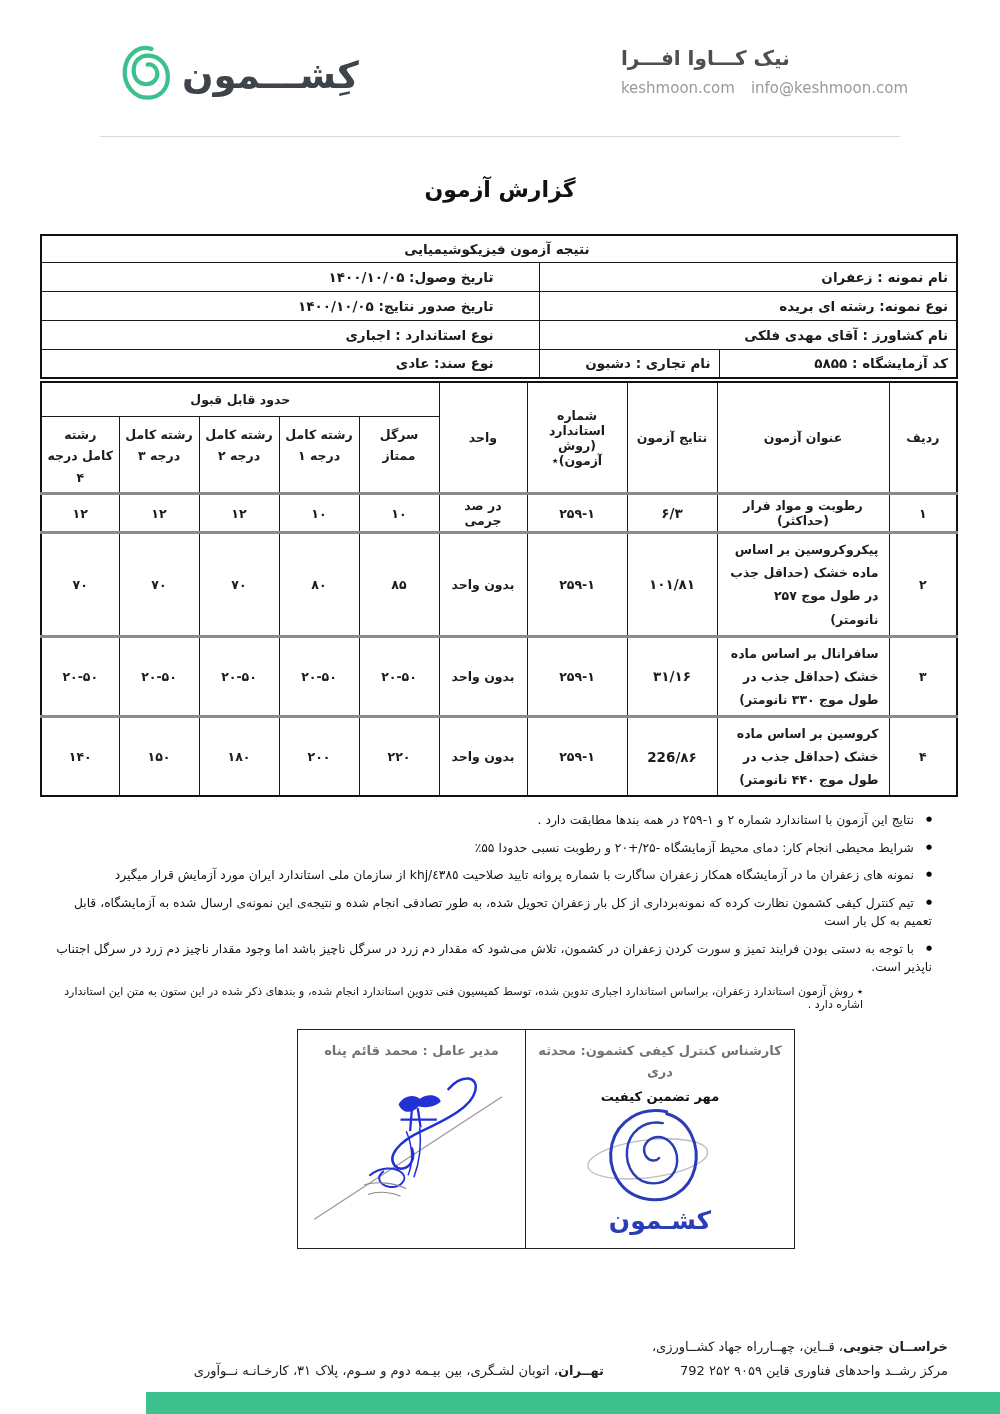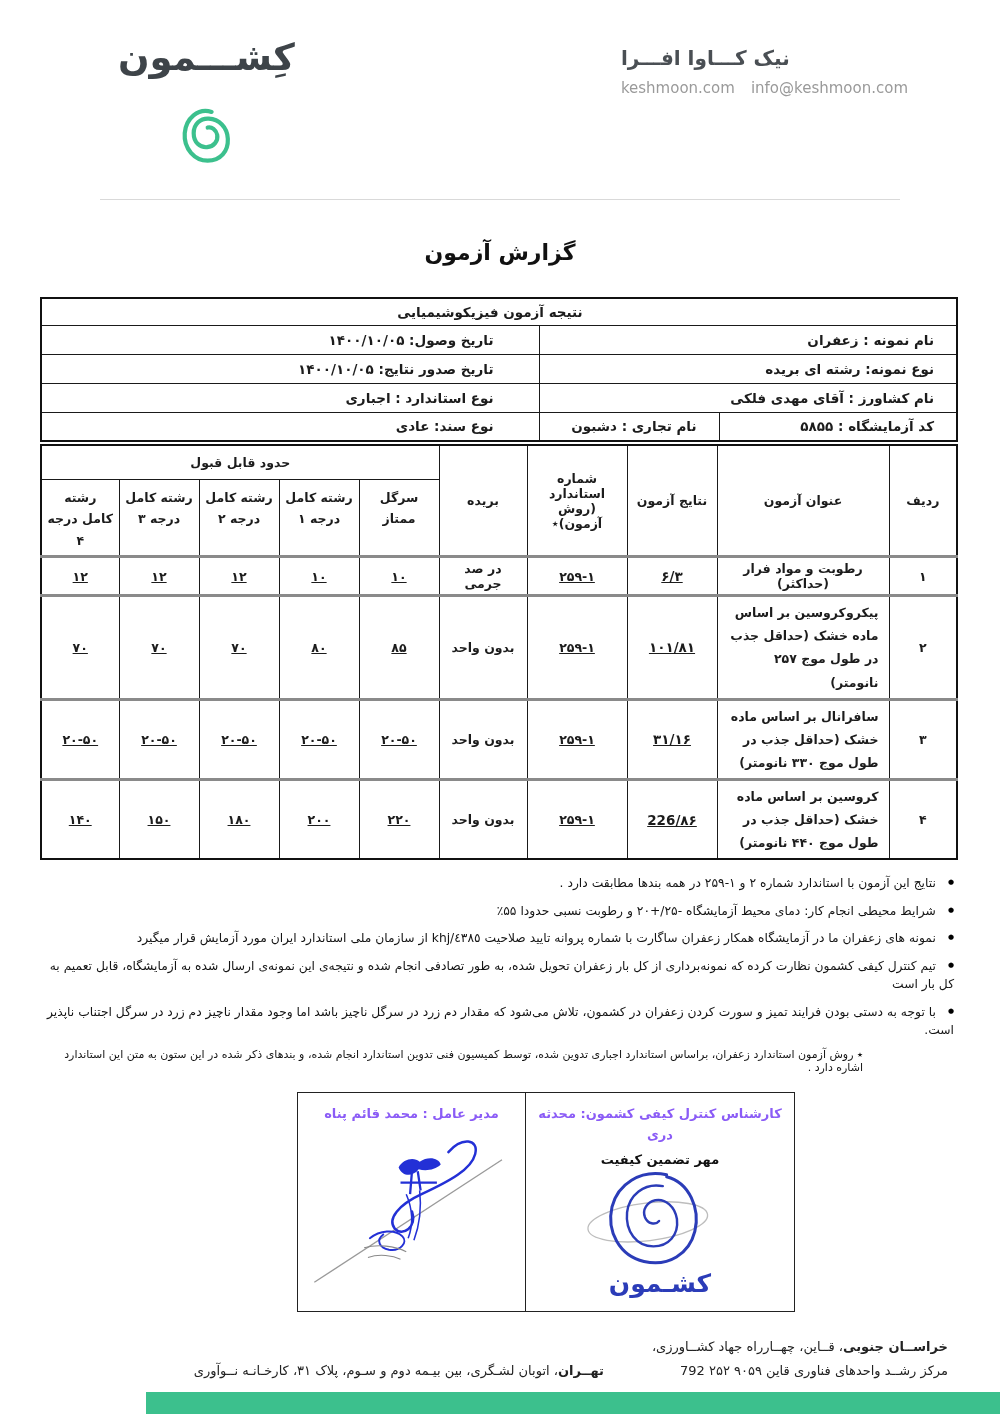--- a/index.html
+++ b/index.html
@@ -4,58 +4,58 @@
 <style>
   * { box-sizing: border-box; margin: 0; padding: 0; }
   body { background:#ffffff; font-family:"DejaVu Sans", sans-serif; }
   .page {
     position: relative; width: 1000px; height: 1414px; margin: 0 auto;
     background: #ffffff; direction: rtl; overflow: hidden; color:#1c1c1c;
   }
   
   .top-header { display:flex; flex-direction:row; justify-content:space-between;
     padding: 36px 92px 0 118px; align-items:flex-start; }
-  .brand-right { display:flex; flex-direction:column; align-items:center; gap:20px; }
+  .brand-right { display:flex; flex-direction:row; align-items:center; gap:8px; }
   .brand-wordmark { font-size:37px; font-weight:bold; color:#3e4449; letter-spacing:-1px; }
   .logo-svg { width:56px; height:74px; }
   .brand-left { direction:rtl; text-align:left; padding-top:10px; }
   .partner-name { font-size:20px; font-weight:bold; color:#4a4f54; text-align:left; }
   .contact-line { direction:ltr; text-align:right; margin-top:9px; color:#9a9a9a; font-size:15px;
     display:flex; gap:16px; }
   .rule { border:none; border-top:1.5px solid #d9d9d9; margin: 22px 100px 0 100px; }
   
   .report-title { text-align:center; font-size:22px; font-weight:bold; margin-top:40px; color:#111; }
   
   table { border-collapse:collapse; }
   .info-table { width:916px; margin: 32px 42px 0 42px; border:2px solid #111;
     font-size:13.5px; font-weight:bold; table-layout:fixed; }
-  .info-table td { border:1px solid #1a1a1a; height:29px; padding:2px 22px 2px 4px; }
+  .info-table td { border:1px solid #1a1a1a; height:29px; padding:2px 8px 2px 4px; }
   .info-table tr.sec-row td { height:27px; text-align:center; }
   .info-table td.far-left { padding-right:45px; }
   
   .results-table { width:916px; margin:2px 42px 0 42px; border:2px solid #111;
     font-size:12.5px; font-weight:bold; table-layout:fixed; }
   .results-table th, .results-table td { border:1px solid #1a1a1a; padding:3px 5px; text-align:center; vertical-align:middle; }
   .results-table thead tr.hrow1 th { height:34px; }
   .results-table thead tr.hrow2 th { height:46px; vertical-align:top; padding-top:7px; line-height:1.75; }
   .results-table tbody td { border-top:3px solid #8a8a8a; }
   .results-table tbody tr.r1 td { height:24px; }
   .results-table tbody tr.tall td { height:70px; }
   .results-table td.test-name { text-align:right; padding:4px 10px 4px 8px; line-height:1.85; }
   .results-table td.result-val { font-size:13.5px; }
-  .ltr { direction:ltr; unicode-bidi:isolate;text-decoration:underline; }
-  
-  .notes { margin: 14px 42px 0 42px; list-style:none; font-size:12.3px; color:#141414; }
+  .ltr { direction:ltr; unicode-bidi:isolate; }
+  
+  .notes { margin: 14px 64px 0 42px; list-style:none; font-size:12.3px; color:#141414; }
   .notes li { margin-bottom:9px; line-height:1.5; padding-right:4px; }
   .notes li::before { content:"●"; font-size:7px; vertical-align:3px; margin-left:12px; color:#000; }
   .footnote { margin: 4px 137px 0 42px; font-size:11px; color:#141414; }
   
   .sig-table { margin: 18px 205px 0 0; border:1.5px solid #222; width:497px; table-layout:fixed; }
   .sig-table td { border:1.5px solid #222; vertical-align:top; height:219px; padding-top:11px; text-align:center; }
-  .sig-label { font-size:13px; font-weight:bold; color:#8b5cf6; line-height:1.6; }
+  .sig-label { font-size:13px; font-weight:bold; color:#737373; line-height:1.6; }
   .seal-label { font-size:13px; font-weight:bold; color:#111; margin-top:6px; }
   .stamp-wrap { margin-top:2px; }
   .stamp-svg { width:160px; height:102px; }
   .stamp-text { font-size:25px; font-weight:bold; color:#2b3cb8; margin-top:-6px; letter-spacing:-1px; }
   .signature-svg { width:214px; height:158px; margin-top:6px; }
   
   .footer-text { position:absolute; bottom:36px; right:52px; text-align:right; font-size:13px; color:#222; }
   .footer-line1 { margin-bottom:9px; }
   .footer-line2 { display:flex; flex-direction:row; gap:76px; justify-content:flex-start; }
   .fbold { font-weight:bold; }
@@ -129,21 +129,21 @@
         <col style="width:80px">
         <col style="width:80px">
         <col style="width:78px">
     </colgroup>
     <thead>
       <tr class="hrow1">
         <th rowspan="2">ردیف</th>
         <th rowspan="2">عنوان آزمون</th>
         <th rowspan="2">نتایج آزمون</th>
         <th rowspan="2">شماره استاندارد (روش آزمون)٭</th>
-        <th rowspan="2">بریده</th>
+        <th rowspan="2">واحد</th>
         <th colspan="5">حدود قابل قبول</th>
       </tr>
       <tr class="hrow2">
         <th>سرگل ممتاز</th>
         <th>رشته کامل درجه ۱</th>
         <th>رشته کامل درجه ۲</th>
         <th>رشته کامل درجه ۳</th>
         <th>رشته کامل درجه ۴</th>
       </tr>
     </thead>

